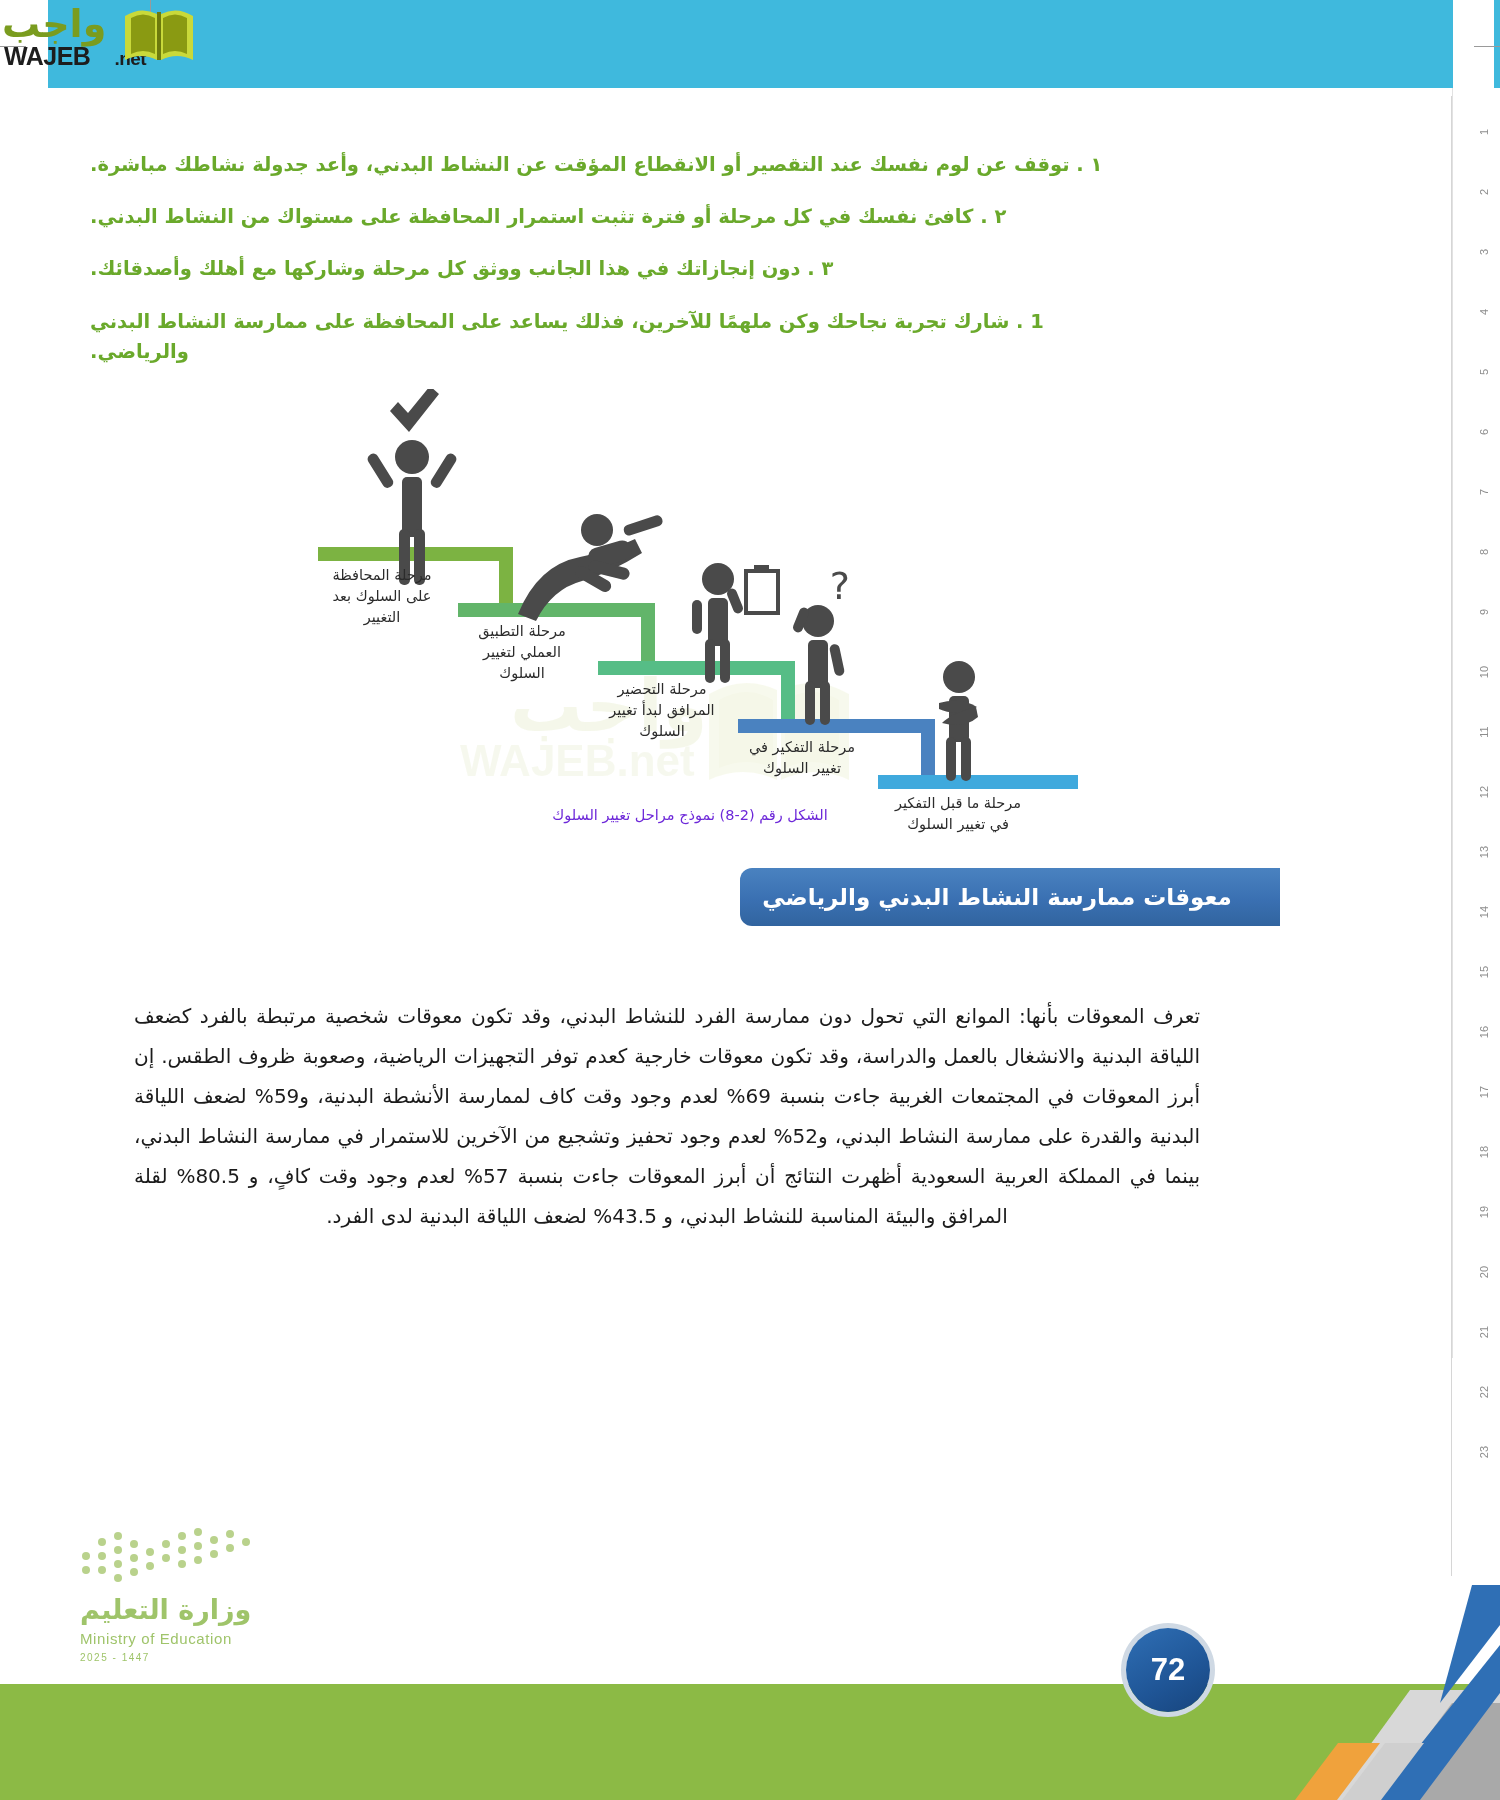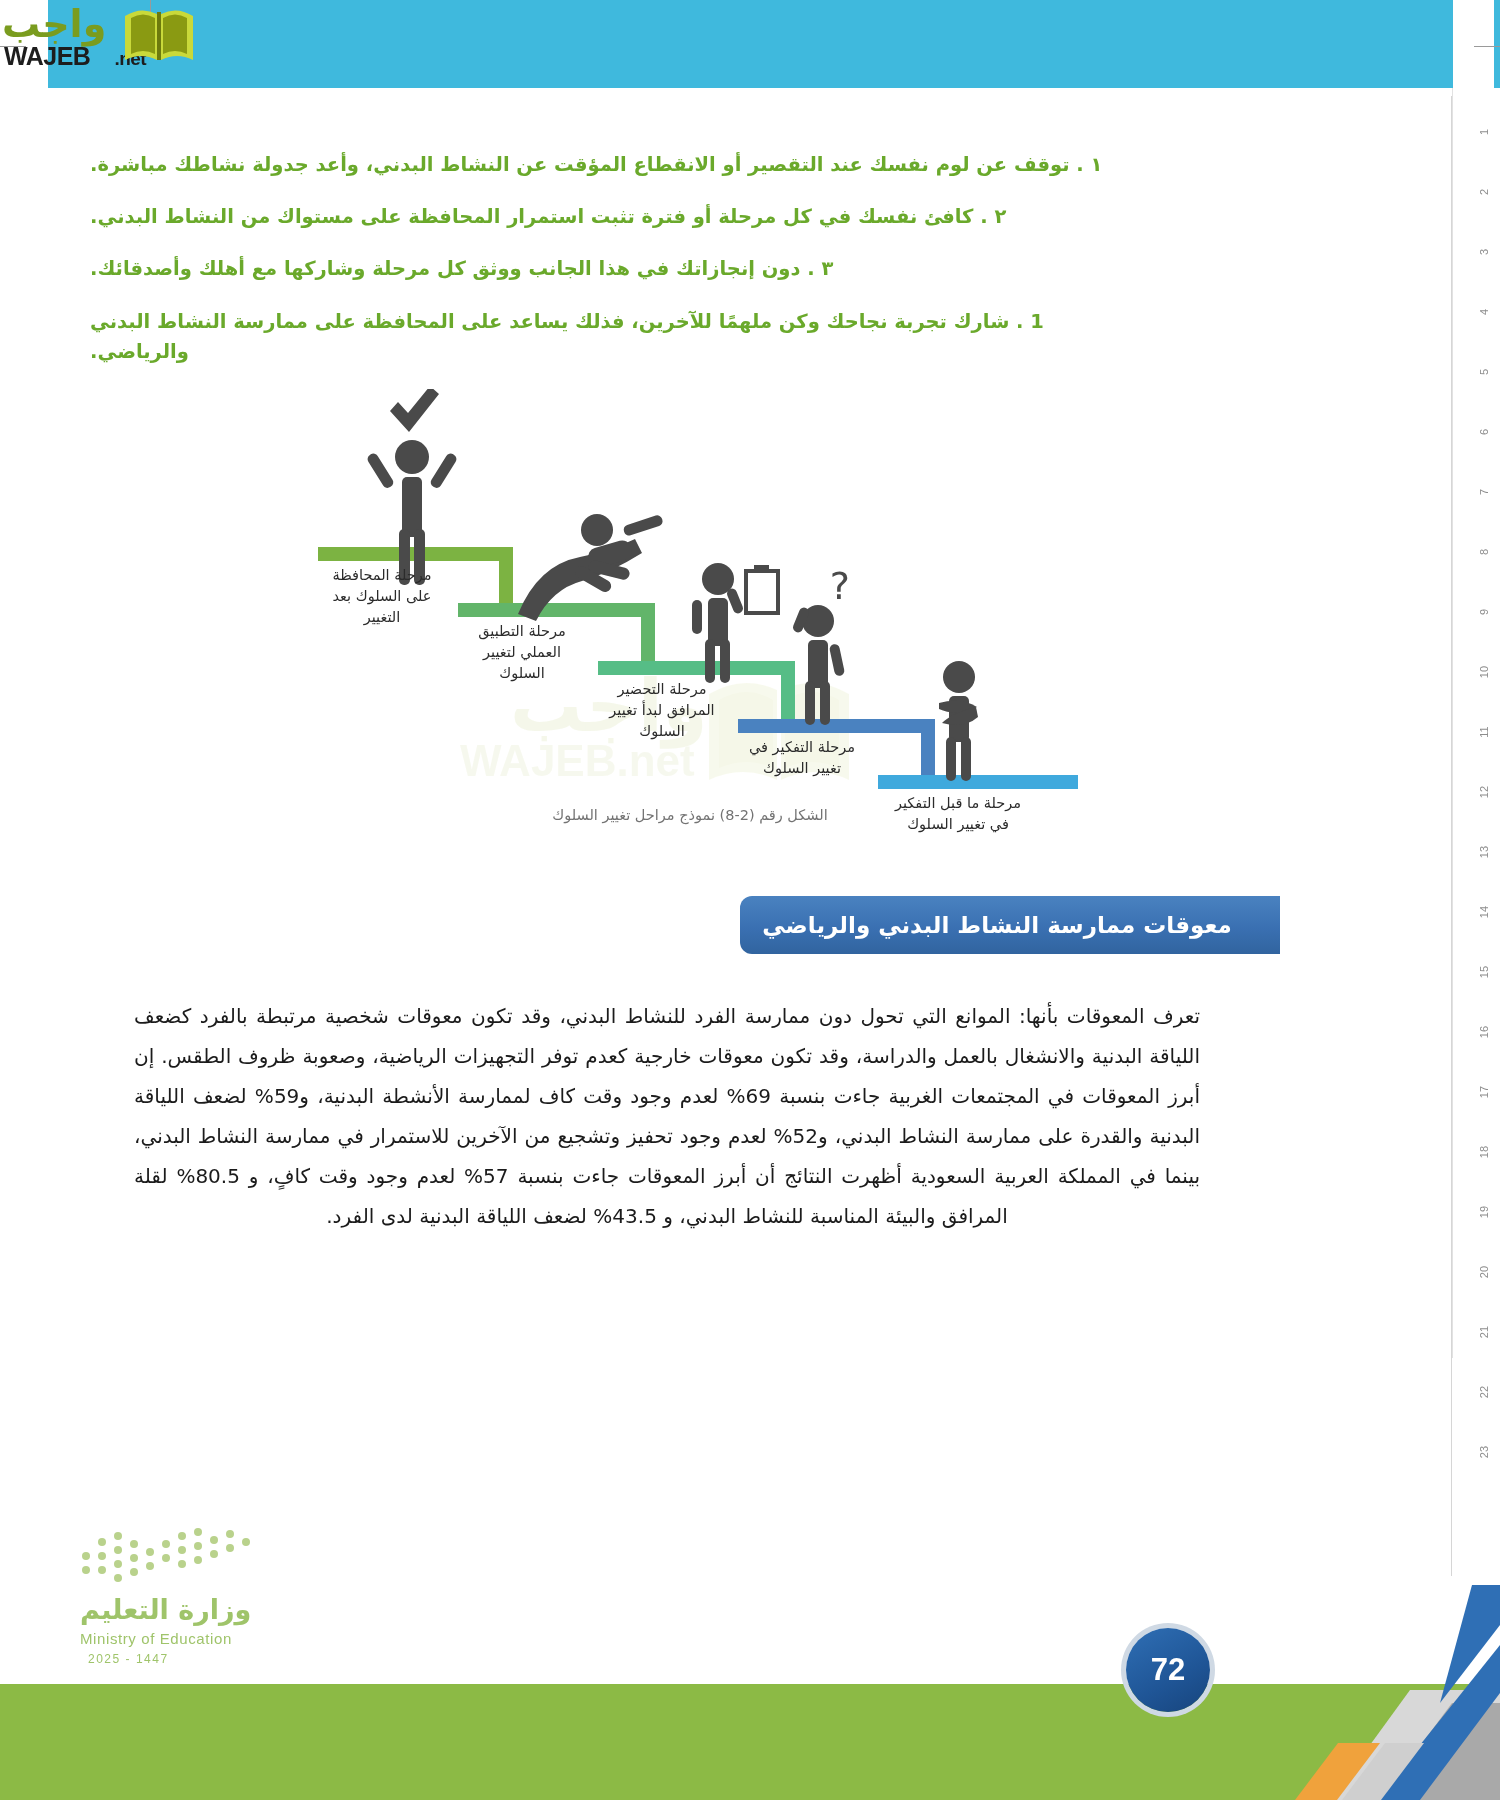--- a/index.html
+++ b/index.html
@@ -70,21 +70,21 @@
   .numlist li.n1{padding-right:18px;}
   .numlist li.n2{padding-right:95px;}
   .numlist li.n3{padding-right:130px;}
   .numlist li.n4{padding-right:155px;}
 
   
   .diagram{position:relative;width:1110px;height:455px;margin-top:14px;}
   .stairs-svg{position:absolute;left:0;top:0;}
   .fig-caption{
     position:absolute;left:390px;top:418px;width:420px;text-align:center;
-    font-size:14.5px;color:#737373;direction:rtl;
+    font-size:14.5px;color:#6d28d9;direction:rtl;
     font-family:"DejaVu Sans",sans-serif;
   }
 
   
   .wm-big{
     position:absolute;left:400px;top:735px;width:480px;height:135px;
     opacity:.30;pointer-events:none;z-index:0;
   }
   .wm-big .wm-ar{
     position:absolute;left:60px;top:-10px;font-size:72px;font-weight:bold;color:#dfe7bd;
@@ -95,21 +95,21 @@
     font-family:"Liberation Sans",sans-serif;
   }
   .wm-big .wm-bk{position:absolute;left:255px;top:-4px;width:148px;height:120px;}
 
   
   .banner-wrap{position:relative;height:66px;margin-top:24px;}
   .banner{
     position:absolute;right:-80px;top:0;height:58px;width:540px;
     background:linear-gradient(180deg,#4a82c0 0%,#3a70b2 55%,#31649f 100%);
     border-radius:12px 0 0 12px;
-    display:flex;align-items:center;justify-content:center;margin-top:28px;
+    display:flex;align-items:center;justify-content:center;
   }
   .banner span{
     color:#ffffff;font-size:23px;font-weight:bold;direction:rtl;
     font-family:"DejaVu Sans",sans-serif;padding-right:26px;
   }
 
   
   .body-par{
     margin-top:62px;font-size:20px;color:#1b1b1b;direction:rtl;
     text-align:justify;text-align-last:center;line-height:2.0;
@@ -127,21 +127,21 @@
   .moe-dots{position:absolute;left:0;top:0;width:190px;height:60px;}
   .moe-ar{
     position:absolute;left:2px;top:68px;font-size:27px;color:#9fc46a;font-weight:bold;
     letter-spacing:3px;direction:rtl;
   }
   .moe-en{
     position:absolute;left:2px;top:104px;font-size:15px;color:#9fc46a;
     font-family:"Liberation Sans",sans-serif;letter-spacing:.6px;
   }
   .moe-yr{
-    position:absolute;left:10px;top:126px;font-size:12px;color:#9fc46a;
+    position:absolute;left:2px;top:126px;font-size:10px;color:#9fc46a;
     font-family:"Liberation Sans",sans-serif;letter-spacing:1.5px;
   }
   .corner-deco{position:absolute;right:0;bottom:0;width:420px;height:215px;}
   .pagebadge{
     position:absolute;right:290px;bottom:88px;width:84px;height:84px;border-radius:50%;
     background:linear-gradient(150deg,#2f6fb5 0%,#1f5596 60%,#17447c 100%);
     display:flex;align-items:center;justify-content:center;
     box-shadow:0 0 0 5px #cfd9e4;
   }
   .pagebadge span{

